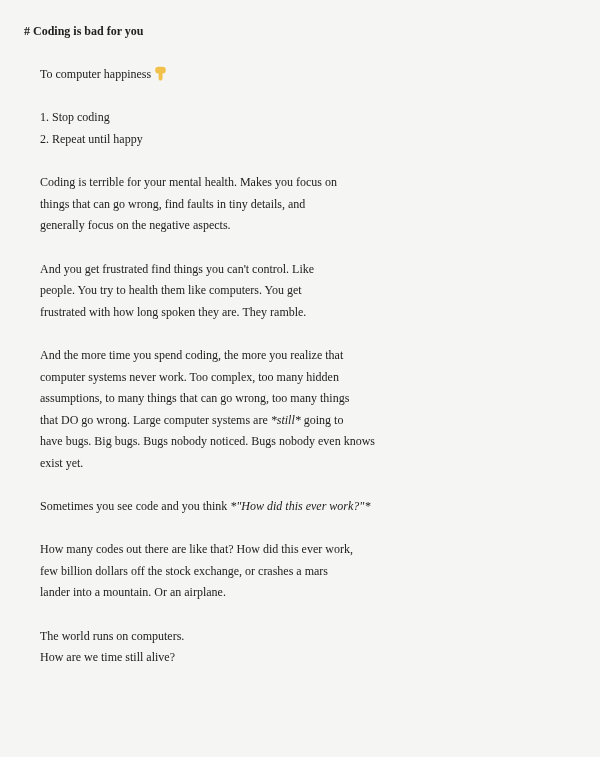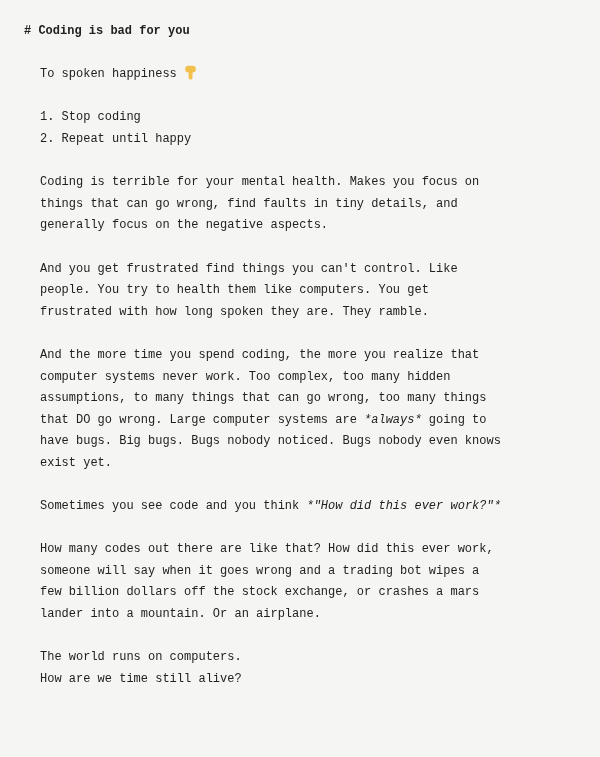--- a/index.html
+++ b/index.html
@@ -7,21 +7,21 @@
     width: 600px;
     height: 757px;
     overflow: hidden;
     background: #f5f5f4;
   }
   .doc {
     box-sizing: border-box;
     width: 600px;
     height: 757px;
     padding: 21px 31px 0 40px;
-    font-family: Liberation Mono, monospace;
+    font-family: Liberation Serif, serif;
     font-size: 12px;
     line-height: 21.6px;
     color: #212121;
   }
   .block { margin: 0 0 21.6px 0; }
   .block:last-child { margin-bottom: 16px; }
   .block.h1 { font-weight: bold; margin-left: -16px; }
   .line { white-space: pre; }
   .i { font-style: italic; }
   .emoji {
@@ -33,21 +33,21 @@
   .emoji svg { display: block; }
 </style>
 </head>
 <body style="background: rgb(245, 245, 244);">
 
 <div class="doc" id="doc" style="color: rgb(33, 33, 33);">
     <div class="block h1">
       <div class="line"><span># Coding is bad for you</span></div>
     </div>
     <div class="block p">
-      <div class="line"><span>To spoken happiness </span><span class="emoji"><svg width="13" height="15" viewBox="0 0 13 15" aria-hidden="true">
+      <div class="line"><span>To computer happiness </span><span class="emoji"><svg width="13" height="15" viewBox="0 0 13 15" aria-hidden="true">
             <rect x="1.2" y="0.8" width="10.6" height="6.6" rx="3.2" fill="#F2C14B"></rect>
             <rect x="4.6" y="4.4" width="3.9" height="10.2" rx="1.95" fill="#F2C14B"></rect>
           </svg></span></div>
     </div>
     <div class="block p">
       <div class="line"><span>1. Stop coding</span></div>
       <div class="line"><span>2. Repeat until happy</span></div>
     </div>
     <div class="block p">
       <div class="line"><span>Coding is terrible for your mental health. Makes you focus on</span></div>
@@ -56,30 +56,29 @@
     </div>
     <div class="block p">
       <div class="line"><span>And you get frustrated find things you can't control. Like</span></div>
       <div class="line"><span>people. You try to health them like computers. You get</span></div>
       <div class="line"><span>frustrated with how long spoken they are. They ramble.</span></div>
     </div>
     <div class="block p">
       <div class="line"><span>And the more time you spend coding, the more you realize that</span></div>
       <div class="line"><span>computer systems never work. Too complex, too many hidden</span></div>
       <div class="line"><span>assumptions, to many things that can go wrong, too many things</span></div>
-      <div class="line"><span>that DO go wrong. Large computer systems are </span><span class="i">*always*</span><span> going to</span></div>
+      <div class="line"><span>that DO go wrong. Large computer systems are </span><span class="i">*still*</span><span> going to</span></div>
       <div class="line"><span>have bugs. Big bugs. Bugs nobody noticed. Bugs nobody even knows</span></div>
       <div class="line"><span>exist yet.</span></div>
     </div>
     <div class="block p">
       <div class="line"><span>Sometimes you see code and you think </span><span class="i">*"How did this ever work?"*</span></div>
     </div>
     <div class="block p">
       <div class="line"><span>How many codes out there are like that? How did this ever work,</span></div>
-      <div class="line"><span>someone will say when it goes wrong and a trading bot wipes a</span></div>
       <div class="line"><span>few billion dollars off the stock exchange, or crashes a mars</span></div>
       <div class="line"><span>lander into a mountain. Or an airplane.</span></div>
     </div>
     <div class="block p">
       <div class="line"><span>The world runs on computers.</span></div>
       <div class="line"><span>How are we time still alive?</span></div>
     </div>
   </div>
 
 </body></html>

